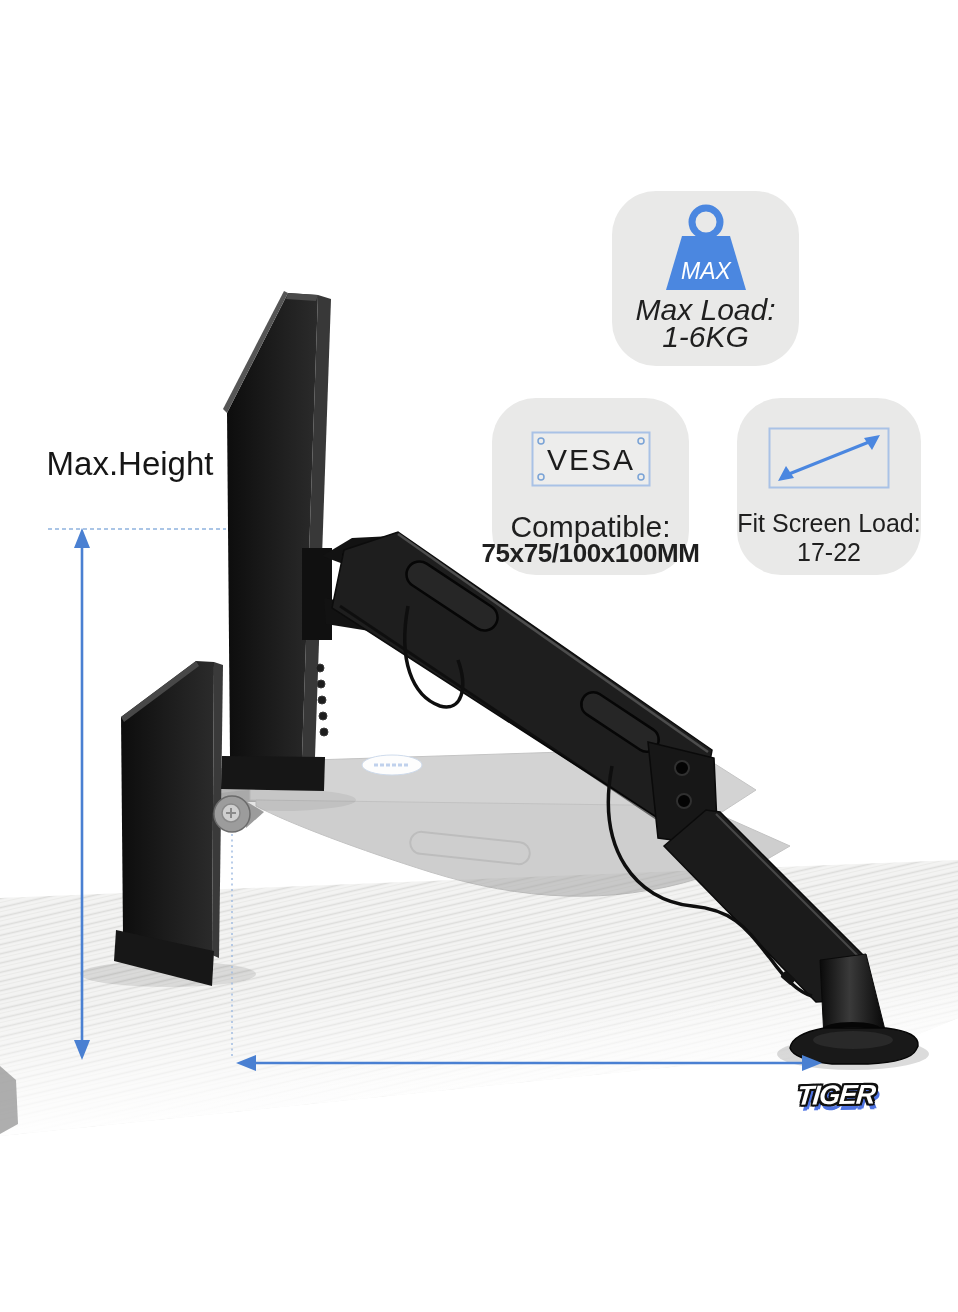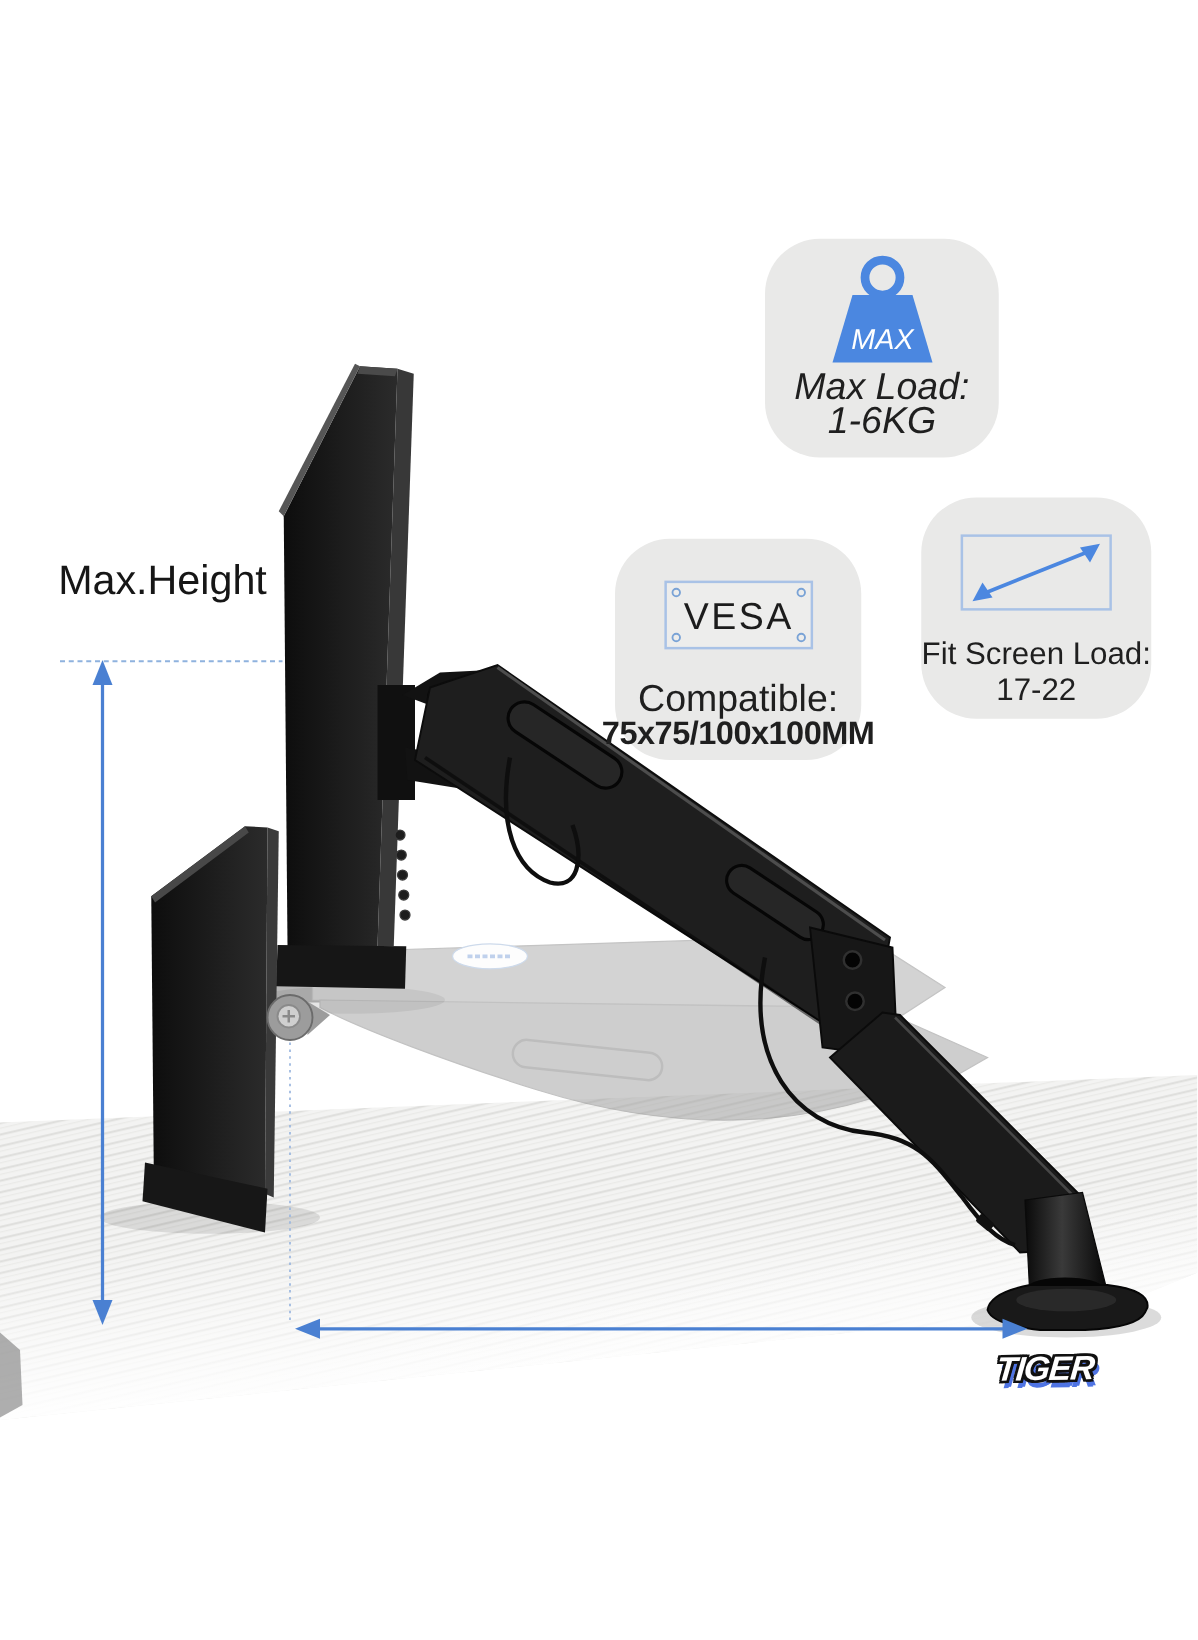--- a/index.html
+++ b/index.html
@@ -3,21 +3,21 @@
 <meta charset="utf-8">
 <style>
   html,body{margin:0;padding:0;background:#fff;}
   .stage{position:relative;width:958px;height:1312px;background:#ffffff;overflow:hidden;
          font-family:"Liberation Sans", sans-serif;}
   .scene{position:absolute;left:0;top:0;}
   
   .badge{position:absolute;background:#e9e9e8;border-radius:44px;display:flex;
          flex-direction:column;align-items:center;color:#1f1f1f;text-align:center;}
   #badge-maxload{left:612px;top:191px;width:187px;height:175px;font-style:italic;}
-  #badge-vesa{left:492px;top:398px;width:197px;height:177px;margin-top:33px;}
+  #badge-vesa{left:492px;top:398px;width:197px;height:177px;}
   #badge-screen{left:737px;top:398px;width:184px;height:177px;}
   .badge .b-line{font-size:30px;line-height:27px;white-space:nowrap;}
   #badge-screen .b-line{font-size:25px;line-height:29px;}
   #badge-vesa .b-line2{font-size:26px;letter-spacing:-0.4px;font-weight:bold;}
   .w-icon{margin-top:11px;}
   .v-icon{margin-top:33px;}
   .s-icon{margin-top:29px;}
   #badge-maxload .b-line1{margin-top:2px;}
   #badge-vesa .b-line1{margin-top:26px;}
   #badge-screen .b-line1{margin-top:20px;}

